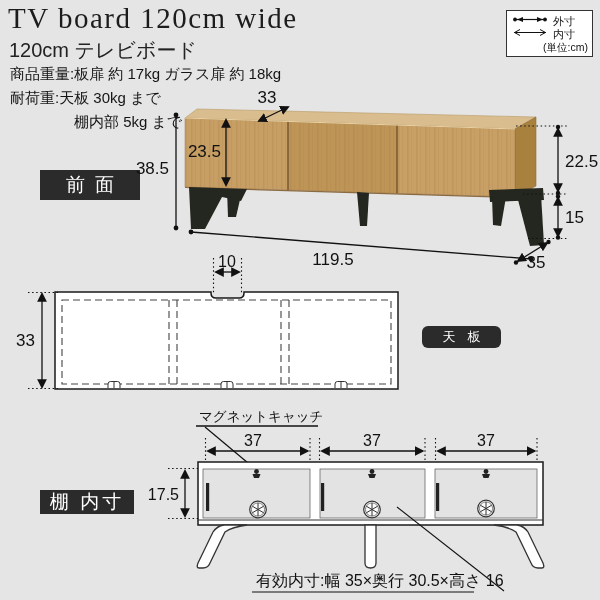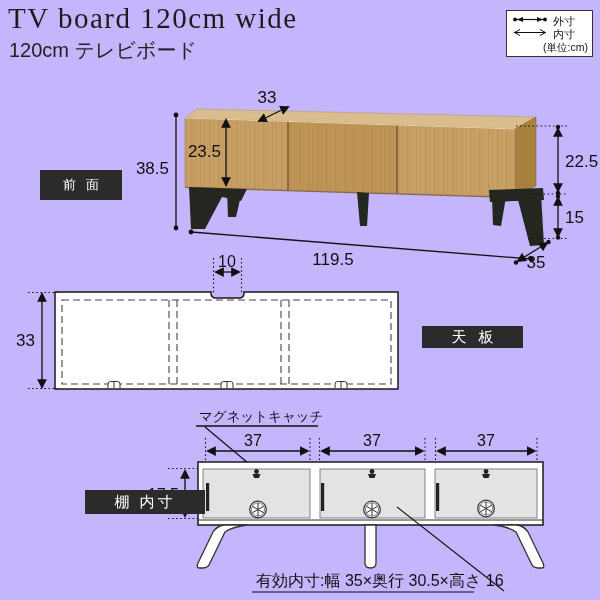--- a/index.html
+++ b/index.html
@@ -1,32 +1,32 @@
 <!DOCTYPE html>
 <html><head>
 <meta charset="utf-8">
 <style>
   html,body{margin:0;padding:0;background:#fff;}
-  .stage{position:relative;width:600px;height:600px;background:#c4b5fd;overflow:hidden;
+  .stage{position:relative;width:600px;height:600px;background:#e5e5e5;overflow:hidden;
          font-family:"Liberation Sans","DejaVu Sans",sans-serif;color:#111;}
   .abs{position:absolute;}
   .title{left:8px;top:2px;font-family:"Liberation Serif","DejaVu Serif",serif;
          font-size:29px;letter-spacing:1.5px;color:#1c1c1c;}
   .subtitle{left:9px;top:37px;font-size:20px;color:#222;}
   .legend{left:506px;top:10px;width:87px;height:47px;border:1.5px solid #333;
           box-sizing:border-box;display:flex;flex-direction:column;justify-content:center;
           padding:2px 4px;gap:1px;background:#fff;}
   .legend-row{display:flex;gap:4px;font-size:11px;line-height:12px;}
   .legend-unit{font-size:10.5px;text-align:right;line-height:12px;}
   .specs{left:10px;top:62px;font-size:15px;line-height:24px;color:#141414;}
   .spec-indent{padding-left:64px;}
   .plate{background:#2b2b2b;color:#fff;display:flex;align-items:center;justify-content:center;}
-  .plate-front{left:40px;top:170px;width:82px;height:30px;font-size:13px;letter-spacing:10px;text-indent:10px;}
-  .plate-top{left:422px;top:326px;width:101px;height:22px;font-size:15px;letter-spacing:12px;text-indent:12px;}
-  .plate-shelf{left:40px;top:490px;width:120px;height:24px;font-size:15px;letter-spacing:3px;margin-left:45px;}
+  .plate-front{left:40px;top:170px;width:100px;height:30px;font-size:19px;letter-spacing:10px;text-indent:10px;}
+  .plate-top{left:422px;top:326px;width:79px;height:22px;font-size:13px;letter-spacing:12px;text-indent:12px;border-radius:6px;}
+  .plate-shelf{left:40px;top:490px;width:94px;height:24px;font-size:19px;letter-spacing:3px;}
   svg{display:block;}
   svg text{fill:#111;font-family:"Liberation Sans","DejaVu Sans",sans-serif;}
   .dim{font-size:17px;}
   .dim-s{font-size:16px;}
   .jp{font-size:13.5px;}
 </style>
 </head>
 <body>
 
 <div class="stage">
@@ -49,20 +49,25 @@
       <svg width="38" height="9" viewBox="0 0 38 9">
         <line x1="3" y1="4.5" x2="35" y2="4.5" stroke="#111" stroke-width="1"></line>
         <polyline points="9,1.5 3.5,4.5 9,7.5" fill="none" stroke="#111" stroke-width="1"></polyline>
         <polyline points="29,1.5 34.5,4.5 29,7.5" fill="none" stroke="#111" stroke-width="1"></polyline>
       </svg>
       <span>内寸</span>
     </div>
     <div class="legend-unit">(単位:cm)</div>
   </div>
 
+  <div class="abs specs">
+    <div>商品重量:板扉 約 17kg ガラス扉 約 18kg</div>
+    <div>耐荷重:天板 30kg まで</div>
+    <div class="spec-indent">棚内部 5kg まで</div>
+  </div>
 
   <div class="abs plate plate-front">前面</div>
 
   <svg class="abs" style="left:0;top:90px" width="600" height="185" viewBox="0 0 600 185">
     <defs>
       <marker id="tri" viewBox="0 0 10 10" refX="8" refY="5" markerWidth="7.5" markerHeight="7.5" orient="auto-start-reverse">
           <path d="M0,0 L10,5 L0,10 Z" fill="#111"></path>
         </marker>
       <pattern id="grain" width="9" height="40" patternUnits="userSpaceOnUse">
         <rect width="9" height="40" fill="none"></rect>

